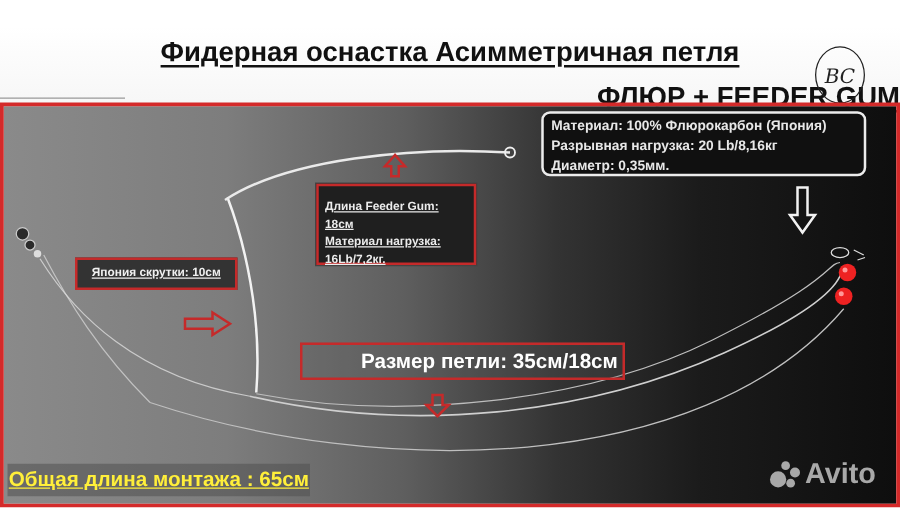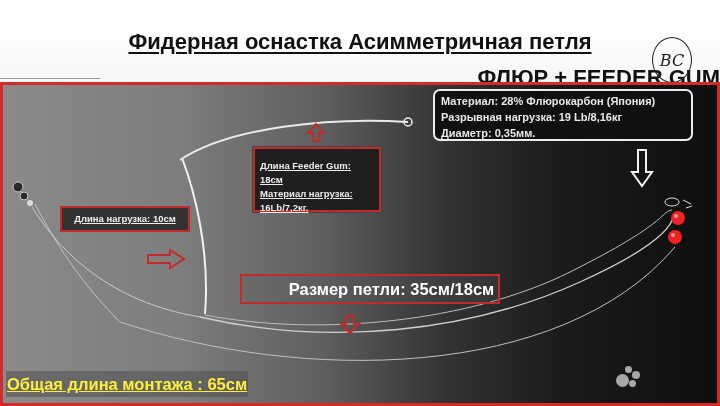--- a/index.html
+++ b/index.html
@@ -82,38 +82,39 @@
     </g>
     <g>
       <path d="M346 234 v8 h-5 l9 9 l9 -9 h-5 v-8 z" fill="none" stroke="#c52a2a" stroke-width="2"></path>
     </g>
     <g>
       <path d="M638 68 v22 h-6 l10 14 l10 -14 h-6 v-22 z" fill="none" stroke="#f2f2f2" stroke-width="2"></path>
     </g>
   </svg>
 
   <div class="info-box">
-    <div>Материал: 28% Флюрокарбон (Япония)</div>
-    <div>Разрывная нагрузка: 19 Lb/8,16кг</div>
+    <div>Материал: 100% Флюрокарбон (Япония)</div>
+    <div>Разрывная нагрузка: 20 Lb/8,16кг</div>
     <div>Диаметр: 0,35мм.</div>
   </div>
 
   <div class="fg-box">
     <div>Длина Feeder Gum: 18см</div>
     <div>Материал нагрузка:</div>
     <div>16Lb/7,2кг.</div>
   </div>
 
-  <div class="twist-box">Длина нагрузка: 10см</div>
+  <div class="twist-box">Япония скрутки: 10см</div>
 
   <div class="loop-box">Размер петли: 35см/18см</div>
 
   <div class="total-box">Общая длина монтажа : 65см</div>
 
   <div class="avito">
     <div class="avito-dots">
       <i style="left:0;top:9px;width:13px;height:13px;"></i>
       <i style="left:9px;top:1px;width:7px;height:7px;"></i>
       <i style="left:16px;top:6px;width:8px;height:8px;"></i>
       <i style="left:13px;top:15px;width:7px;height:7px;"></i>
     </div>
+    <span>Avito</span>
   </div>
 </div>
 
 </body></html>

